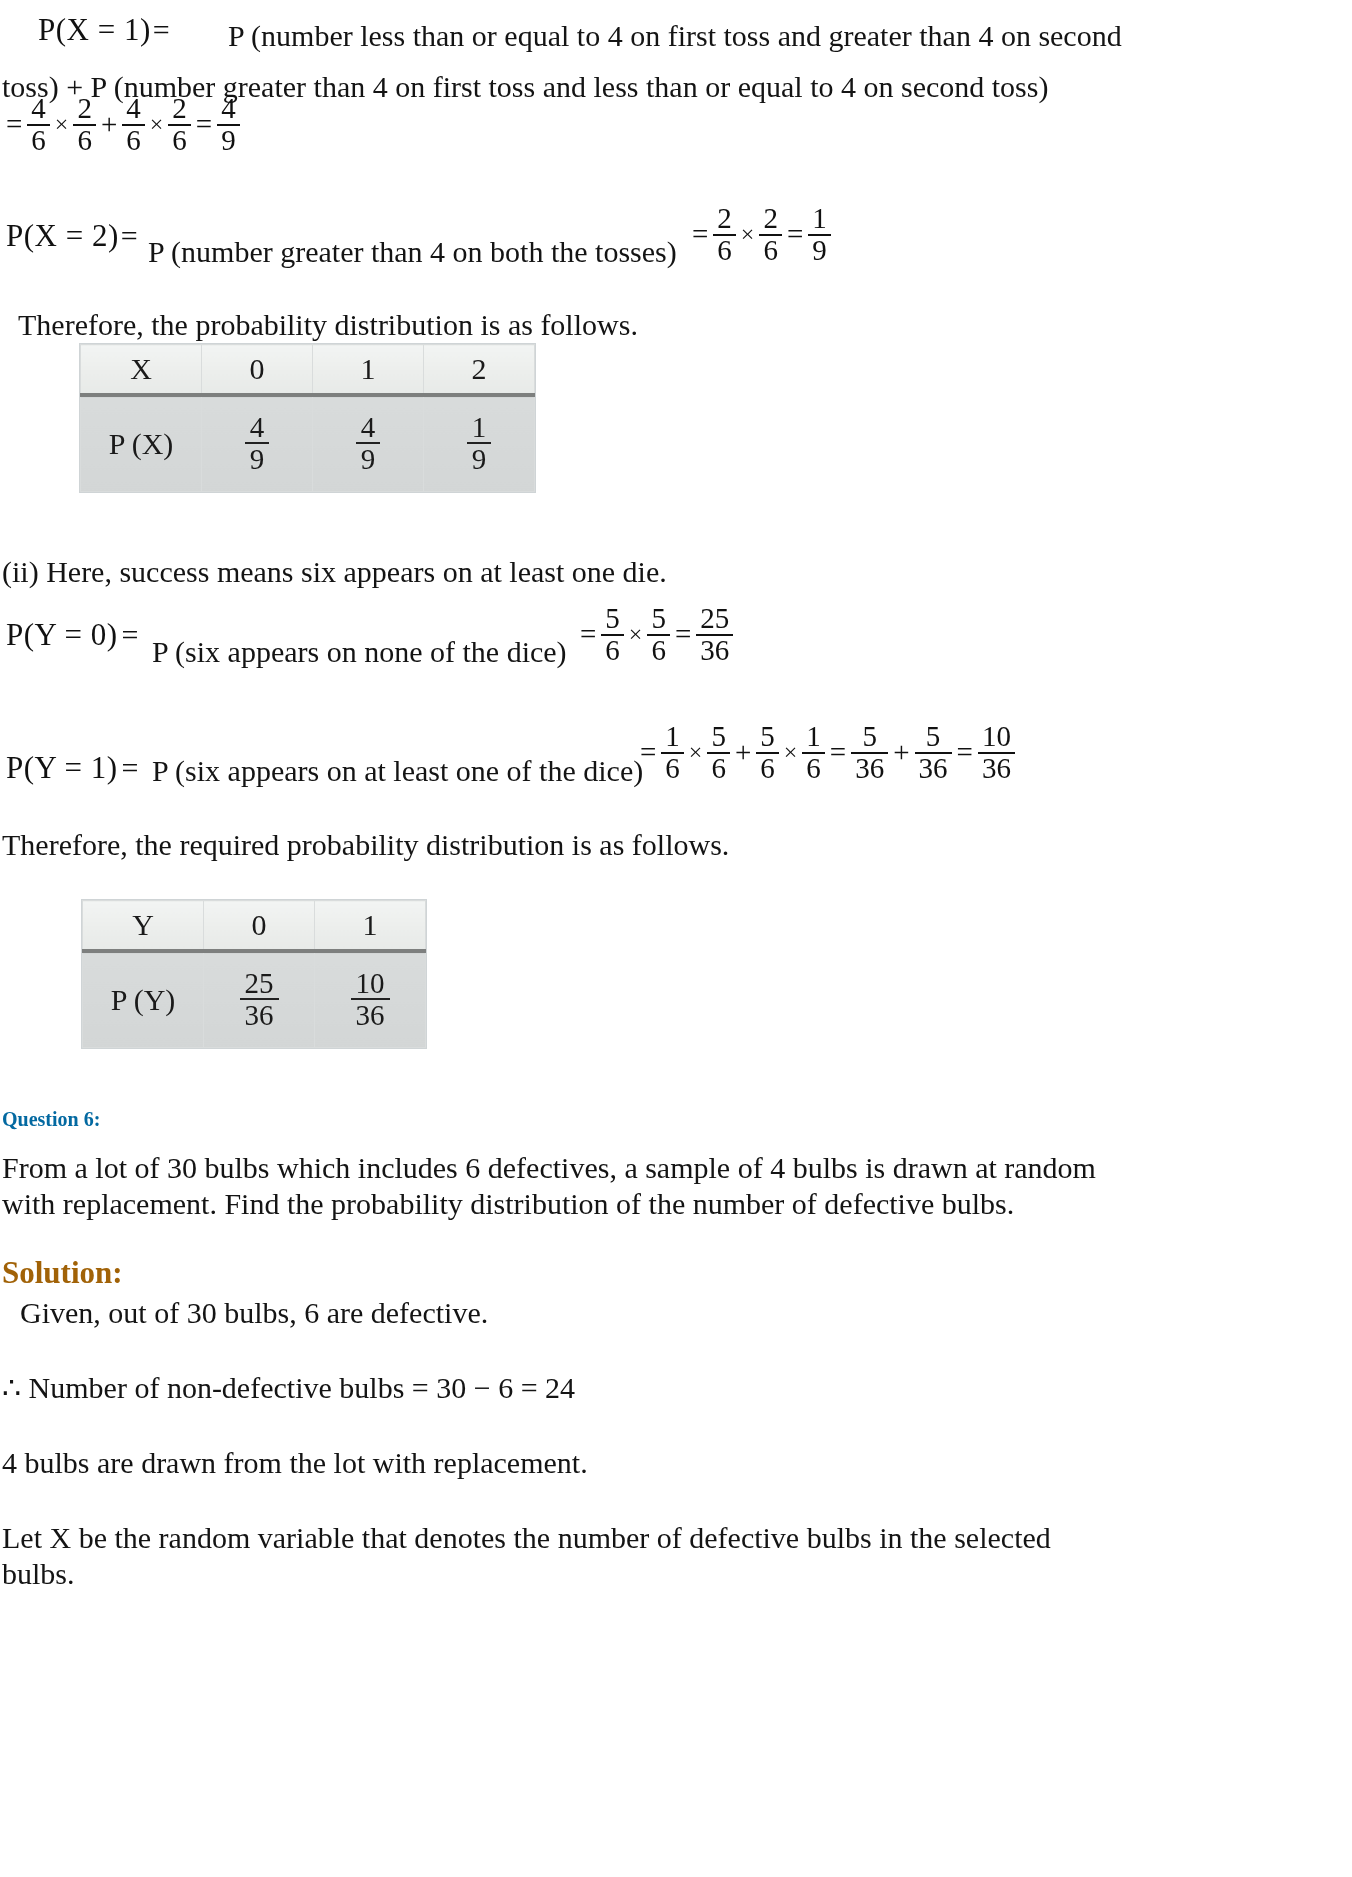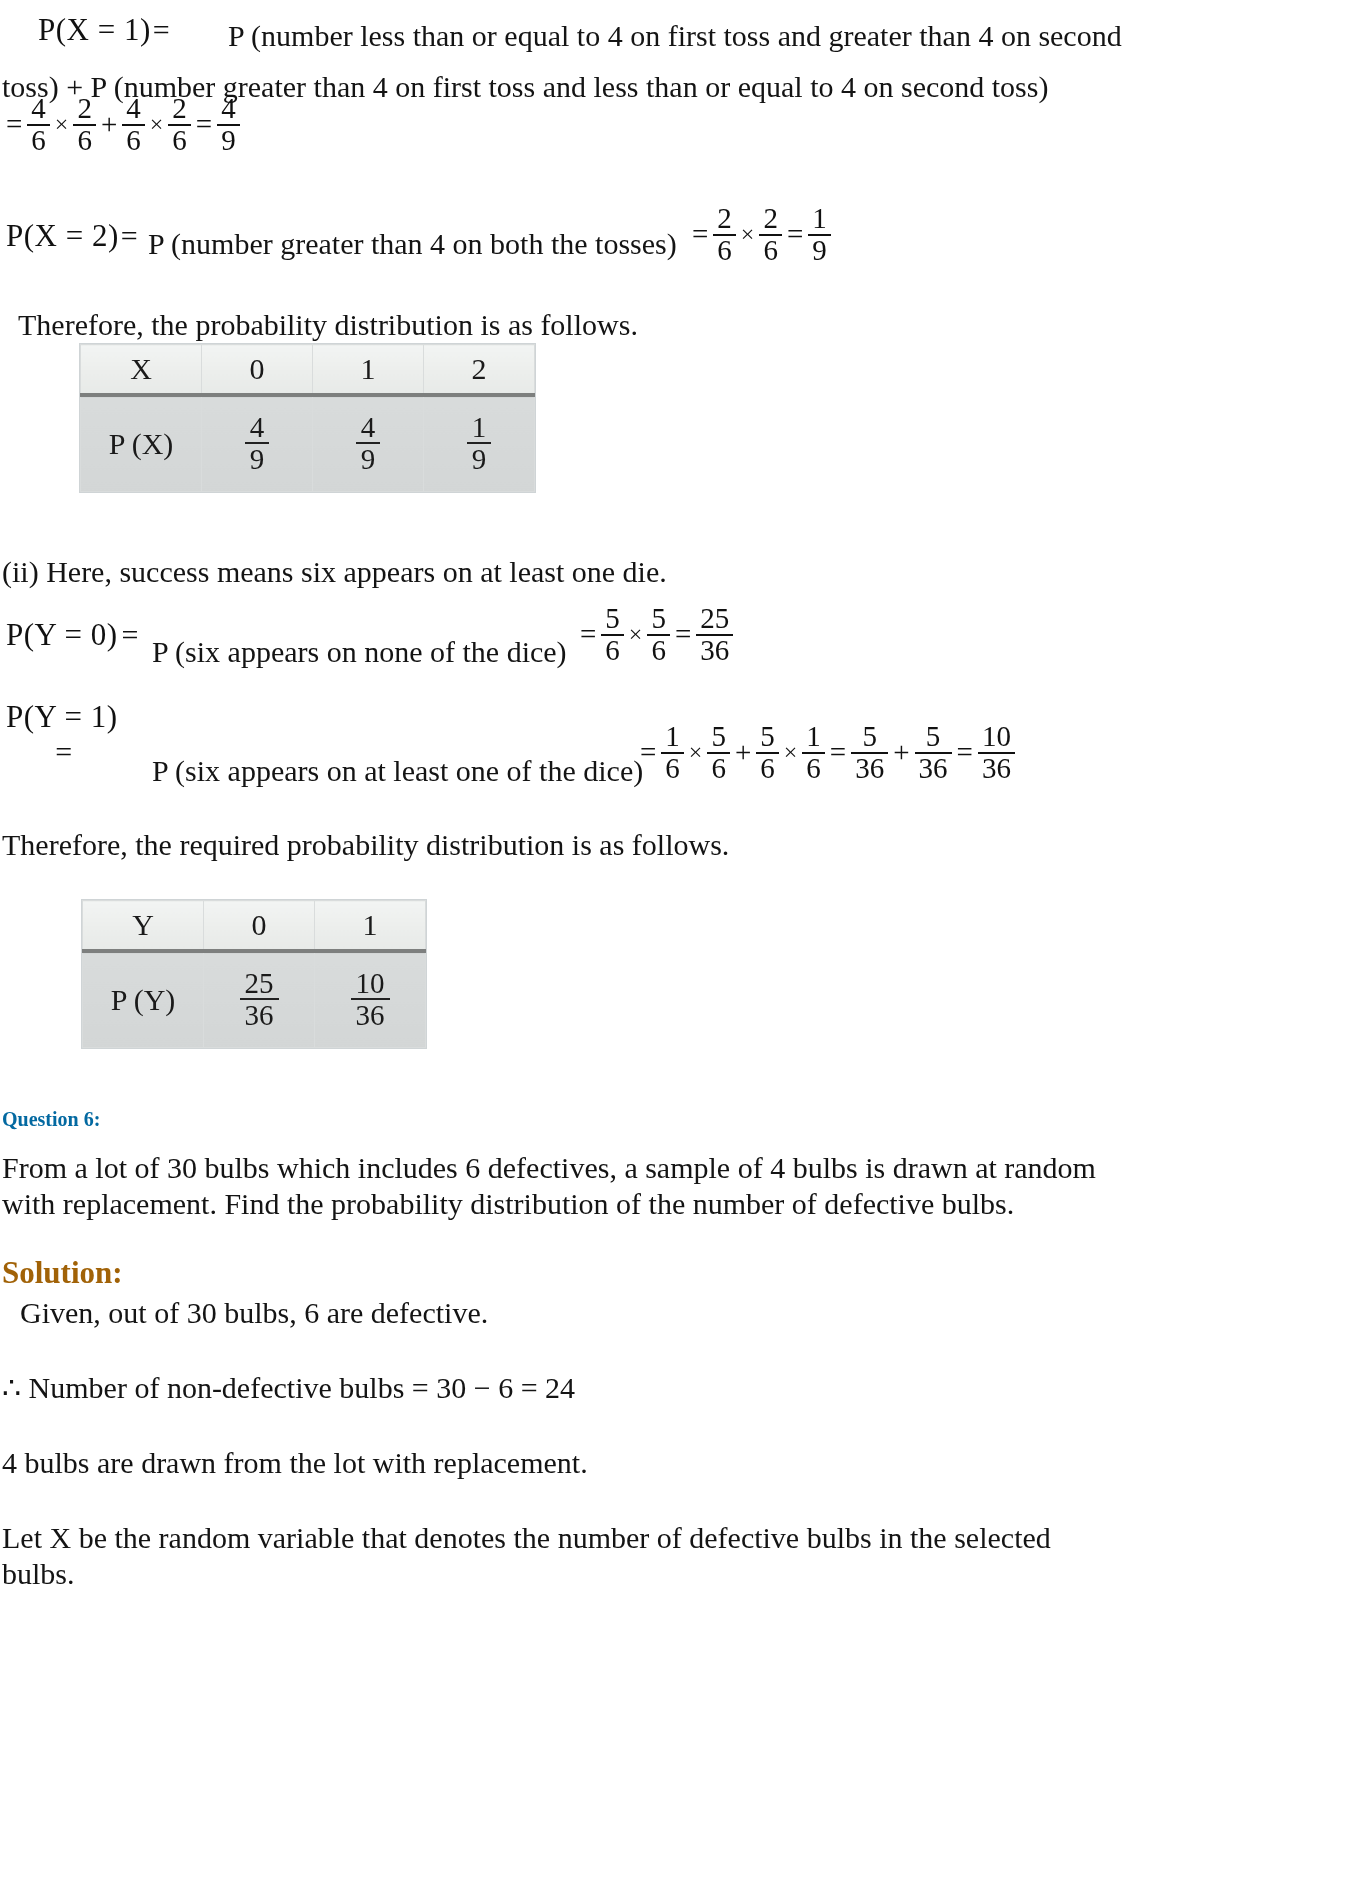--- a/index.html
+++ b/index.html
@@ -149,21 +149,21 @@
 
   <div class="mathrow" style="left:4px; top:95px;">
     <span class="op">=</span>
     <span id="px1terms"><span class="frac"><span class="num">4</span><span class="den">6</span></span><span class="op times">×</span><span class="frac"><span class="num">2</span><span class="den">6</span></span><span class="op">+</span><span class="frac"><span class="num">4</span><span class="den">6</span></span><span class="op times">×</span><span class="frac"><span class="num">2</span><span class="den">6</span></span><span class="op">=</span><span class="frac"><span class="num">4</span><span class="den">9</span></span></span>
   </div>
 
   <div class="mathrow" style="left:6px; top:218px;">
     <span class="mathlabel">P(X = 2)</span>
     <span class="eqtxt" style="margin-left:2px;">=</span>
   </div>
-  <div class="line" style="left:148px; top:224px;">P (number greater than 4 on both the tosses)</div>
+  <div class="line" style="left:148px; top:232px;">P (number greater than 4 on both the tosses)</div>
   <div class="mathrow" style="left:690px; top:205px;">
     <span class="op">=</span>
     <span id="px2terms"><span class="frac"><span class="num">2</span><span class="den">6</span></span><span class="op times">×</span><span class="frac"><span class="num">2</span><span class="den">6</span></span><span class="op">=</span><span class="frac"><span class="num">1</span><span class="den">9</span></span></span>
   </div>
 
   <div class="line" style="left:18px; top:305px;">Therefore, the probability distribution is as follows.</div>
 
   <table class="dist-table" style="left:80px; top:344px;">
     <tbody>
         <tr class="head">
@@ -201,21 +201,21 @@
   <div class="mathrow" style="left:6px; top:617px;">
     <span class="mathlabel">P(Y = 0)</span>
     <span class="eqtxt" style="margin-left:4px;">=</span>
   </div>
   <div class="line" style="left:152px; top:632px;">P (six appears on none of the dice)</div>
   <div class="mathrow" style="left:578px; top:605px;">
     <span class="op">=</span>
     <span id="py0terms"><span class="frac"><span class="num">5</span><span class="den">6</span></span><span class="op times">×</span><span class="frac"><span class="num">5</span><span class="den">6</span></span><span class="op">=</span><span class="frac"><span class="num">25</span><span class="den">36</span></span></span>
   </div>
 
-  <div class="mathrow" style="left:6px; top:699px;flex-direction:column;">
+  <div class="mathrow" style="left:6px; top:750px;">
     <span class="mathlabel">P(Y = 1)</span>
     <span class="eqtxt" style="margin-left:4px;">=</span>
   </div>
   <div class="line" style="left:152px; top:751px;">P (six appears on at least one of the dice)</div>
   <div class="mathrow" style="left:638px; top:723px;">
     <span class="op">=</span>
     <span id="py1terms"><span class="frac"><span class="num">1</span><span class="den">6</span></span><span class="op times">×</span><span class="frac"><span class="num">5</span><span class="den">6</span></span><span class="op">+</span><span class="frac"><span class="num">5</span><span class="den">6</span></span><span class="op times">×</span><span class="frac"><span class="num">1</span><span class="den">6</span></span><span class="op">=</span><span class="frac"><span class="num">5</span><span class="den">36</span></span><span class="op">+</span><span class="frac"><span class="num">5</span><span class="den">36</span></span><span class="op">=</span><span class="frac"><span class="num">10</span><span class="den">36</span></span></span>
   </div>
 
   <div class="line" style="left:2px; top:825px;">Therefore, the required probability distribution is as follows.</div>

